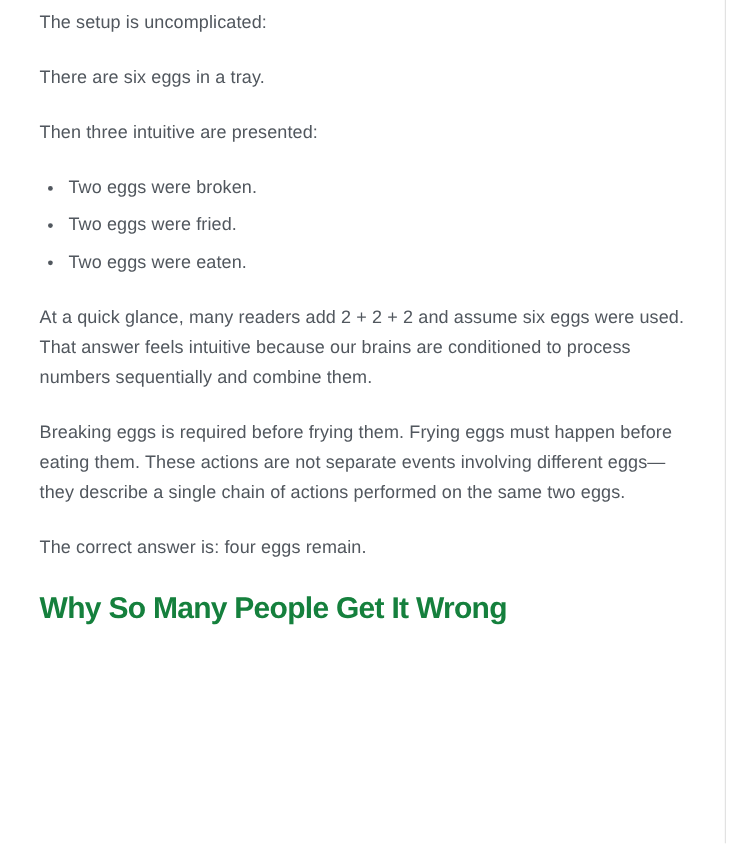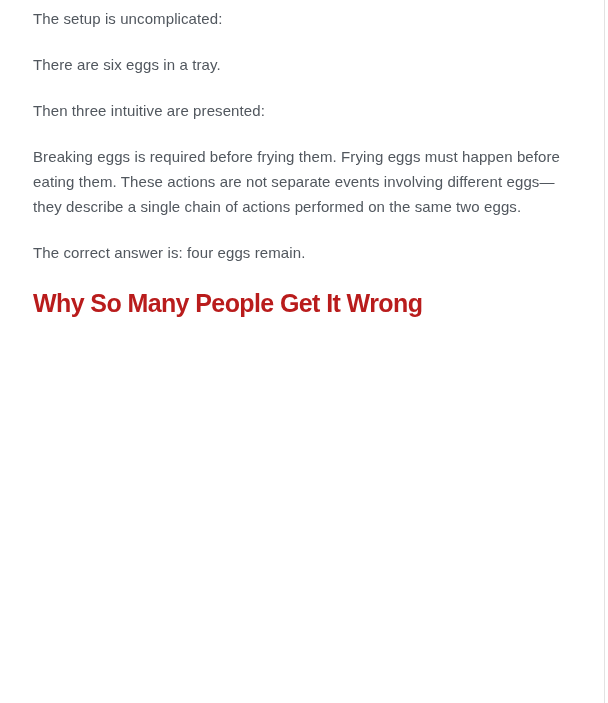--- a/index.html
+++ b/index.html
@@ -45,21 +45,21 @@
     color: #51575e;
     font-size: 13px;
   }
   ul.statements li:last-child { margin-bottom: 0; }
   h2.section-heading {
     margin: 0;
     font-size: 25px;
     line-height: 34px;
     font-weight: 700;
     letter-spacing: -0.6px;
-    color: #b91c1c;
+    color: #15803d;
   }
   .right-border {
     position: absolute;
     top: 0;
     right: 3px;
     width: 1px;
     height: 703px;
     background: #e2e2e2;
   }
 </style>
@@ -68,21 +68,29 @@
 
 <div class="page">
   <div class="content">
 
     <p>The setup is uncomplicated:</p>
 
     <p>There are six eggs in a tray.</p>
 
     <p>Then three intuitive are presented:</p>
 
+    <ul class="statements">
+      <li>Two eggs were broken.</li>
+      <li>Two eggs were fried.</li>
+      <li>Two eggs were eaten.</li>
+    </ul>
 
+    <p>At a quick glance, many readers add 2 + 2 + 2 and assume six eggs were used.
+That answer feels intuitive because our brains are conditioned to process
+numbers sequentially and combine them.</p>
 
 
     <p>Breaking eggs is required before frying them. Frying eggs must happen before
 eating them. These actions are not separate events involving different eggs—
 they describe a single chain of actions performed on the same two eggs.</p>
 
 
 
     <p>The correct answer is: four eggs remain.</p>
 

